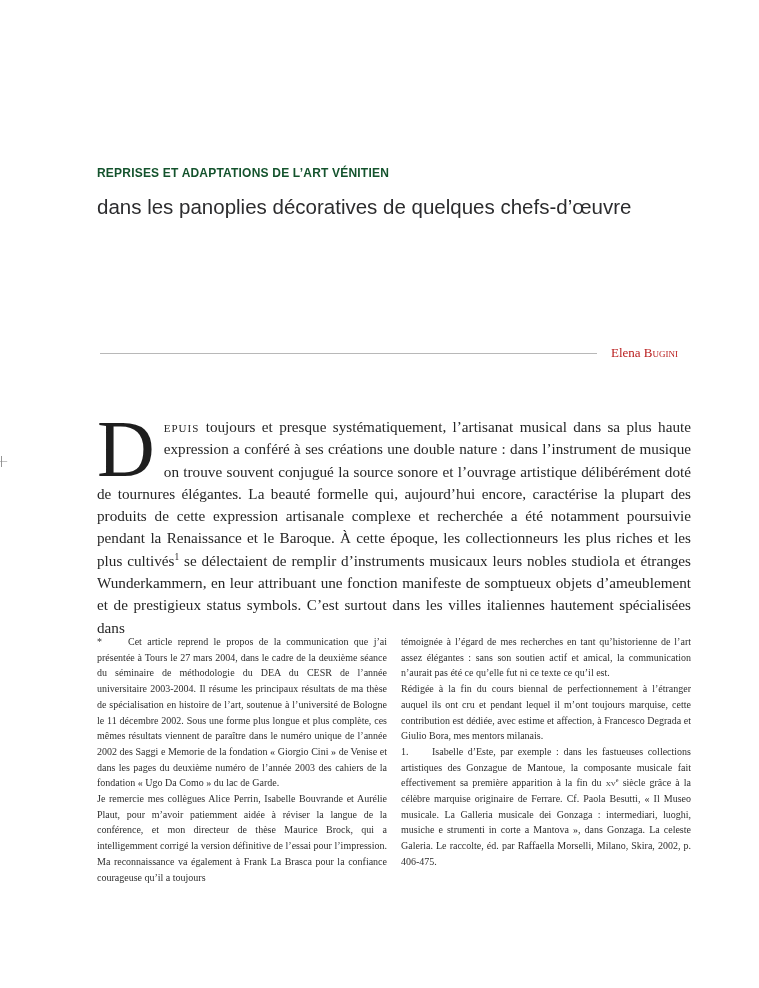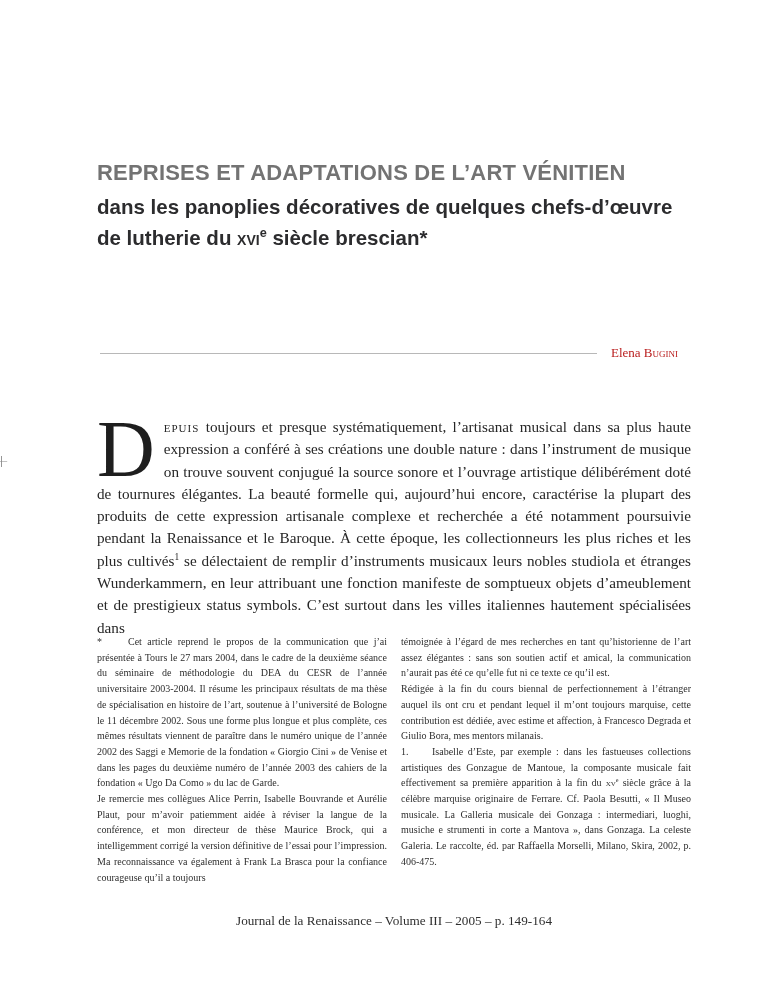--- a/index.html
+++ b/index.html
@@ -26,29 +26,29 @@
     font-weight: 300;
   }
   
   .title-block {
     position: absolute;
     left: 97px; top: 158px;
     width: 594px;
     font-family: "Liberation Sans", sans-serif;
   }
   .title-line {
-    font-size: 22px;
+    font-size: 12px;
     font-weight: bold;
     line-height: 30px;
-    color: #737373;
+    color: #14532d;
     letter-spacing: 0.2px;
   }
   .subtitle-line {
     font-size: 20.5px;
-    font-weight: bold;
+    font-weight: normal;
     line-height: 31px;
     color: #2c2c2e;
   }
   .subtitle-block { margin-top: 3px; }
   
   .author-row {
     position: absolute;
     left: 100px; top: 345px;
     width: 578px;
     display: flex;
@@ -121,21 +121,20 @@
 <body>
 
 <div class="page">
 
   <span class="reg-mark">+</span>
 
   <header class="title-block">
     <div class="title-line">REPRISES ET ADAPTATIONS DE L’ART VÉNITIEN</div>
     <div class="subtitle-block">
       <div class="subtitle-line">dans les panoplies décoratives de quelques chefs-d’œuvre</div>
-      <div class="subtitle-line"><span>de lutherie du </span><span class="seg-sc">xvi</span><span class="seg-sup">e</span><span> siècle brescian*</span></div>
     </div>
   </header>
 
   <div class="author-row">
     <span class="author-rule"></span>
     <span class="author-name"><span>Elena </span><span class="seg-sc">Bugini</span></span>
   </div>
 
   <section class="body-text">
     <span class="dropcap">D</span><span><span class="seg-sc seg-ls">epuis</span><span> toujours et presque systématiquement, l’artisanat musical dans sa plus haute expression a conféré à ses créations une double nature : dans l’instrument de musique on trouve souvent conjugué la source sonore et l’ouvrage artistique délibérément doté de tournures élégantes. La beauté formelle qui, aujourd’hui encore, caractérise la plupart des produits de cette expression artisanale complexe et recherchée a été notamment poursuivie pendant la Renaissance et le Baroque. À cette époque, les collectionneurs les plus riches et les plus cultivés</span><span class="seg-sup">1</span><span> se délectaient de remplir d’instruments musicaux leurs nobles </span><span class="seg-i">studiola</span><span> et étranges </span><span class="seg-i">Wunderkammern</span><span>, en leur attribuant une fonction manifeste de somptueux objets d’ameublement et de prestigieux </span><span class="seg-i">status symbols</span><span>. C’est surtout dans les villes italiennes hautement spécialisées dans</span></span>
@@ -146,15 +145,14 @@
         <p class="fn-para"><span class="fn-marker">*</span><span>Cet article reprend le propos de la communication que j’ai présentée à Tours le 27 mars 2004, dans le cadre de la deuxième séance du séminaire de méthodologie du DEA du CESR de l’année universitaire 2003-2004. Il résume les principaux résultats de ma thèse de spécialisation en histoire de l’art, soutenue à l’université de Bologne le 11 décembre 2002. Sous une forme plus longue et plus complète, ces mêmes résultats viennent de paraître dans le numéro unique de l’année 2002 des </span><span class="seg-i">Saggi e Memorie</span><span> de la fondation « Giorgio Cini » de Venise et dans les pages du deuxième numéro de l’année 2003 des cahiers de la fondation « Ugo Da Como » du lac de Garde.</span></p>
         <p class="fn-para"><span>Je remercie mes collègues Alice Perrin, Isabelle Bouvrande et Aurélie Plaut, pour m’avoir patiemment aidée à réviser la langue de la conférence, et mon directeur de thèse Maurice Brock, qui a intelligemment corrigé la version définitive de l’essai pour l’impression. Ma reconnaissance va également à Frank La Brasca pour la confiance courageuse qu’il a toujours</span></p>
       </div>
     <div class="fn-col">
         <p class="fn-para"><span>témoignée à l’égard de mes recherches en tant qu’historienne de l’art assez élégantes : sans son soutien actif et amical, la communication n’aurait pas été ce qu’elle fut ni ce texte ce qu’il est.</span></p>
         <p class="fn-para"><span>Rédigée à la fin du cours biennal de perfectionnement à l’étranger auquel ils ont cru et pendant lequel il m’ont toujours marquise, cette contribution est dédiée, avec estime et affection, à Francesco Degrada et Giulio Bora, mes mentors milanais.</span></p>
         <p class="fn-para"><span class="fn-marker">1.</span><span>Isabelle d’Este, par exemple : dans les fastueuses collections artistiques des Gonzague de Mantoue, la composante musicale fait effectivement sa première apparition à la fin du </span><span class="seg-sc">xv</span><span class="seg-sup">e</span><span> siècle grâce à la célèbre marquise originaire de Ferrare. Cf. Paola Besutti, « Il Museo musicale. La Galleria musicale dei Gonzaga : intermediari, luoghi, musiche e strumenti in corte a Mantova », dans </span><span class="seg-i">Gonzaga. La celeste Galeria. Le raccolte</span><span>, éd. par Raffaella Morselli, Milano, Skira, 2002, p. 406-475.</span></p>
       </div>
   </section>
 
-  <footer class="page-footer"><span class="seg-i">Journal de la Renaissance</span><span> – Volume III – 2005 – p. 149-164</span></footer>
 
 </div>
 
 </body></html>

